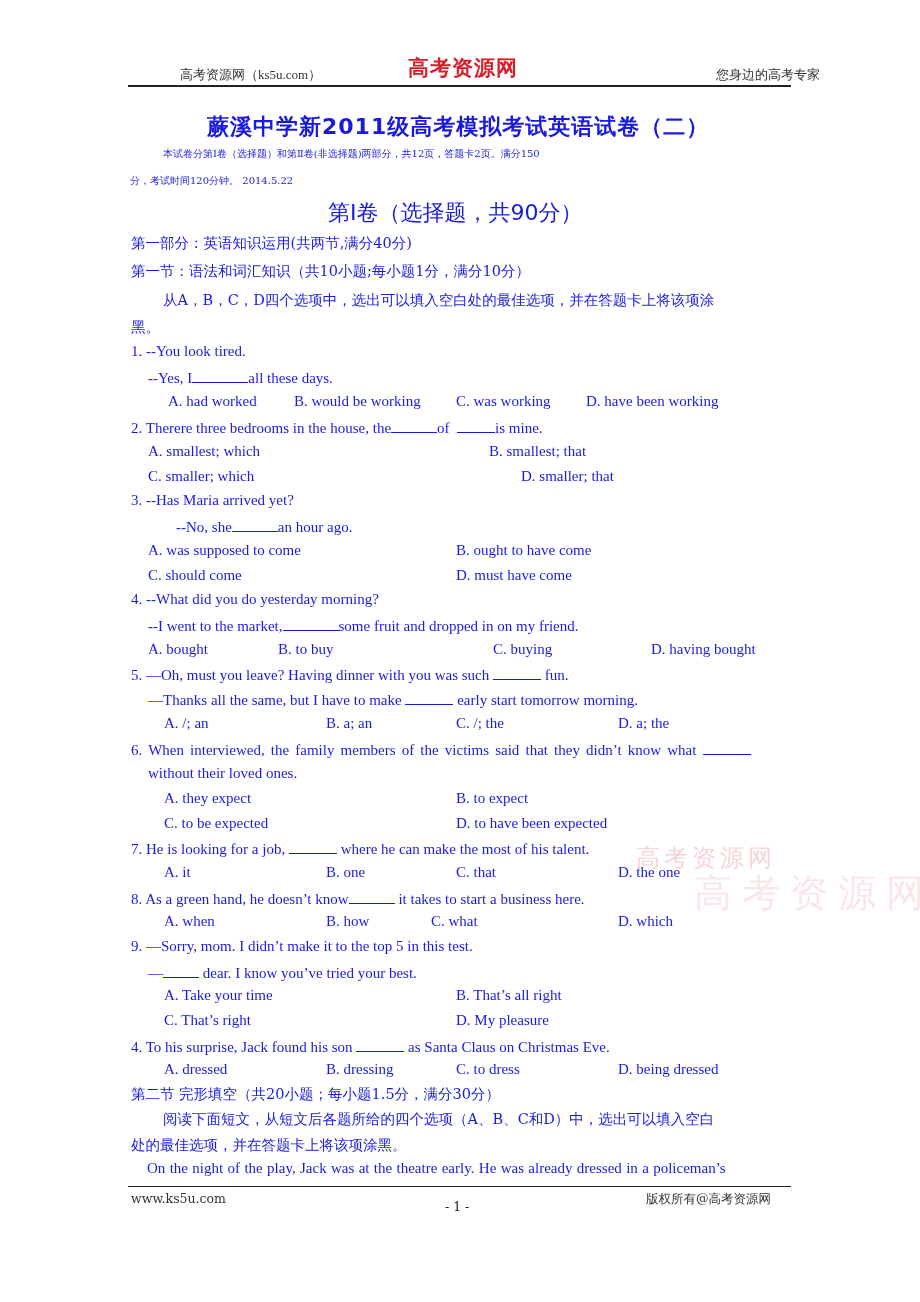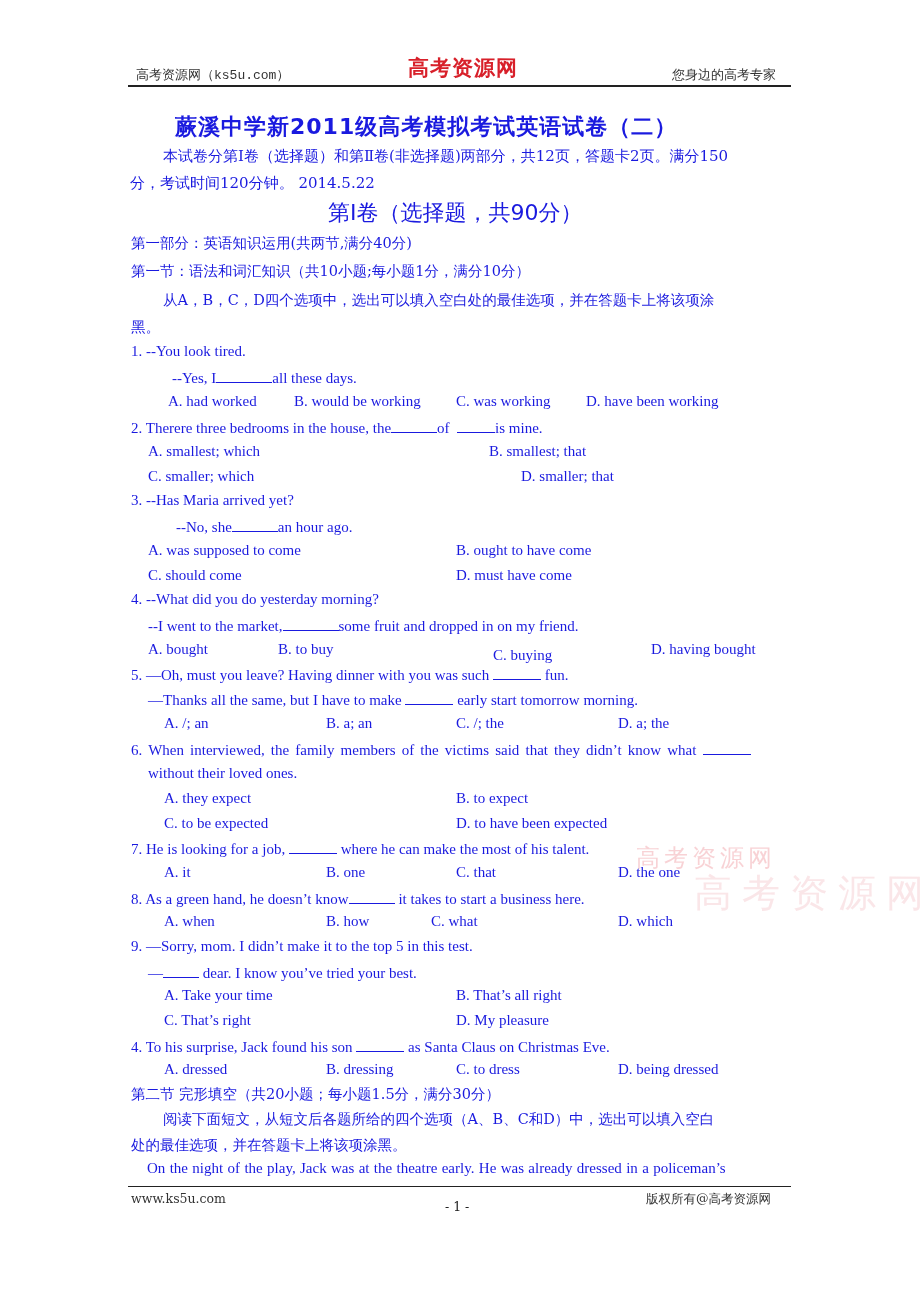--- a/index.html
+++ b/index.html
@@ -1,51 +1,51 @@
 <!DOCTYPE html>
 <html><head>
   <meta charset="utf-8">
   <style>
     html, body { margin: 0; padding: 0; background: #ffffff; }
     body { width: 920px; height: 1302px; position: relative; overflow: hidden;
            font-family: "Liberation Serif", "DejaVu Serif", serif; color: #1a1adf; }
     .abs { position: absolute; white-space: nowrap; }
-    .hdr { font-size: 13px; color: #333; font-family: Liberation Mono, monospace; }
+    .hdr { font-size: 13px; color: #333; font-family: Liberation Serif, serif; margin-left: 44px; }
     .hdr-logo { font-size: 21px; color: #d8202a; font-family: "DejaVu Serif", serif; font-weight: bold; letter-spacing: 1px; }
     .rule { position: absolute; left: 128px; width: 663px; background: #222; }
     .title { font-size: 22px; font-weight: bold; color: #1a1adf; font-family: "DejaVu Sans", sans-serif; letter-spacing: 1px; }
-    .intro { font-size: 15px; color: #1a1adf; font-family: "DejaVu Serif", serif; }
+    .intro { font-size: 10px; color: #1a1adf; font-family: "DejaVu Serif", serif; }
     .vol { font-size: 22px; font-weight: normal; color: #1a1adf; font-family: "DejaVu Sans", sans-serif; }
     .cn { font-size: 14.5px; color: #1a1adf; font-family: "DejaVu Serif", serif; }
     .en { font-size: 15px; color: #1a1adf; font-family: "Liberation Serif", serif; }
     .blank { display: inline-block; border-bottom: 1px solid #1a1adf; height: 14px; vertical-align: baseline; }
     .wm { font-size: 24px; color: #f6c4c8; font-family: "DejaVu Serif", serif; letter-spacing: 4px; opacity: .75; }
     .wm2 { font-size: 38px; color: #f7d6da; font-family: "DejaVu Serif", serif; letter-spacing: 10px; opacity: .6; }
     .foot { font-size: 12.5px; color: #333; font-family: "DejaVu Serif", serif; }
   </style>
 </head>
 <body>
 
 <div class="abs hdr" style="left:136px;top:66px;">高考资源网（ks5u.com）</div>
 <div class="abs hdr-logo" style="left:408px;top:54px;">高考资源网</div>
 <div class="abs hdr" style="left:672px;top:66px;">您身边的高考专家</div>
 <div class="rule" style="top:85px;height:2px;"></div>
 
-<div class="abs title" style="left:175px;top:112px;">蕨溪中学新2011级高考模拟考试英语试卷（二）</div>
+<div class="abs title" style="left:207px;top:112px;">蕨溪中学新2011级高考模拟考试英语试卷（二）</div>
 <div class="abs intro" style="left:163px;top:147px;">本试卷分第Ⅰ卷（选择题）和第Ⅱ卷(非选择题)两部分，共12页，答题卡2页。满分150</div>
 <div class="abs intro" style="left:130px;top:174px;">分，考试时间120分钟。  2014.5.22</div>
 <div class="abs vol" style="left:328px;top:198px;">第Ⅰ卷（选择题，共90分）</div>
 
 <div class="abs cn" style="left:131px;top:234px;">第一部分：英语知识运用(共两节,满分40分)</div>
 <div class="abs cn" style="left:131px;top:262px;">第一节：语法和词汇知识（共10小题;每小题1分，满分10分）</div>
 <div class="abs cn" style="left:163px;top:291px;">从A，B，C，D四个选项中，选出可以填入空白处的最佳选项，并在答题卡上将该项涂</div>
 <div class="abs cn" style="left:131px;top:318px;">黑。</div>
 
 <div class="abs en" style="left:131px;top:343px;"><span>1.</span> <span>--You look tired.</span></div>
-<div class="abs en" style="left:148px;top:368px;margin-left:24px;"><span>--Yes, I</span><span class="blank" style="width:56px"></span><span>all these days.</span></div>
+<div class="abs en" style="left:148px;top:368px;"><span>--Yes, I</span><span class="blank" style="width:56px"></span><span>all these days.</span></div>
 <div class="abs en" style="left:148px;top:393px;margin-left:20px;">A. had worked</div>
 <div class="abs en" style="left:294px;top:393px;">B. would be working</div>
 <div class="abs en" style="left:456px;top:393px;">C. was working</div>
 <div class="abs en" style="left:586px;top:393px;">D. have been working</div>
 
 <div class="abs en" style="left:131px;top:418px;"><span>2.</span> <span>Therere three bedrooms in the house, the</span><span class="blank" style="width:46px"></span><span>of</span>&nbsp;&nbsp;<span class="blank" style="width:38px"></span><span>is mine.</span></div>
 <div class="abs en" style="left:148px;top:443px;">A. smallest; which</div>
 <div class="abs en" style="left:489px;top:443px;">B. smallest; that</div>
 <div class="abs en" style="left:148px;top:468px;">C. smaller; which</div>
 <div class="abs en" style="left:521px;top:468px;">D. smaller; that</div>
@@ -54,21 +54,21 @@
 <div class="abs en" style="left:148px;top:517px;margin-left:28px;"><span>--No, she</span><span class="blank" style="width:46px"></span><span>an hour ago.</span></div>
 <div class="abs en" style="left:148px;top:542px;">A. was supposed to come</div>
 <div class="abs en" style="left:456px;top:542px;">B. ought to have come</div>
 <div class="abs en" style="left:148px;top:567px;">C. should come</div>
 <div class="abs en" style="left:456px;top:567px;">D. must have come</div>
 
 <div class="abs en" style="left:131px;top:591px;"><span>4.</span> <span>--What did you do yesterday morning?</span></div>
 <div class="abs en" style="left:148px;top:616px;"><span>--I went to the market,</span><span class="blank" style="width:56px"></span><span>some fruit and dropped in on my friend.</span></div>
 <div class="abs en" style="left:148px;top:641px;">A. bought</div>
 <div class="abs en" style="left:278px;top:641px;">B. to buy</div>
-<div class="abs en" style="left:493px;top:641px;margin-top:6px;">C. buying</div>
+<div class="abs en" style="left:493px;top:641px;">C. buying</div>
 <div class="abs en" style="left:651px;top:641px;">D. having bought</div>
 
 <div class="abs en" style="left:131px;top:665px;"><span>5.</span> <span>—Oh, must you leave? Having dinner with you was such</span> <span class="blank" style="width:48px"></span> <span>fun.</span></div>
 <div class="abs en" style="left:148px;top:690px;"><span>—Thanks all the same, but I have to make</span> <span class="blank" style="width:48px"></span> <span>early start tomorrow morning.</span></div>
 <div class="abs en" style="left:164px;top:715px;">A. /; an</div>
 <div class="abs en" style="left:326px;top:715px;">B. a; an</div>
 <div class="abs en" style="left:456px;top:715px;">C. /; the</div>
 <div class="abs en" style="left:618px;top:715px;">D. a; the</div>
 
 <div class="abs en" style="left:131px;top:740px;word-spacing:2.4px;"><span>6.</span> <span>When interviewed, the family members of the victims said that they didn’t know what</span> <span class="blank" style="width:48px"></span></div>

